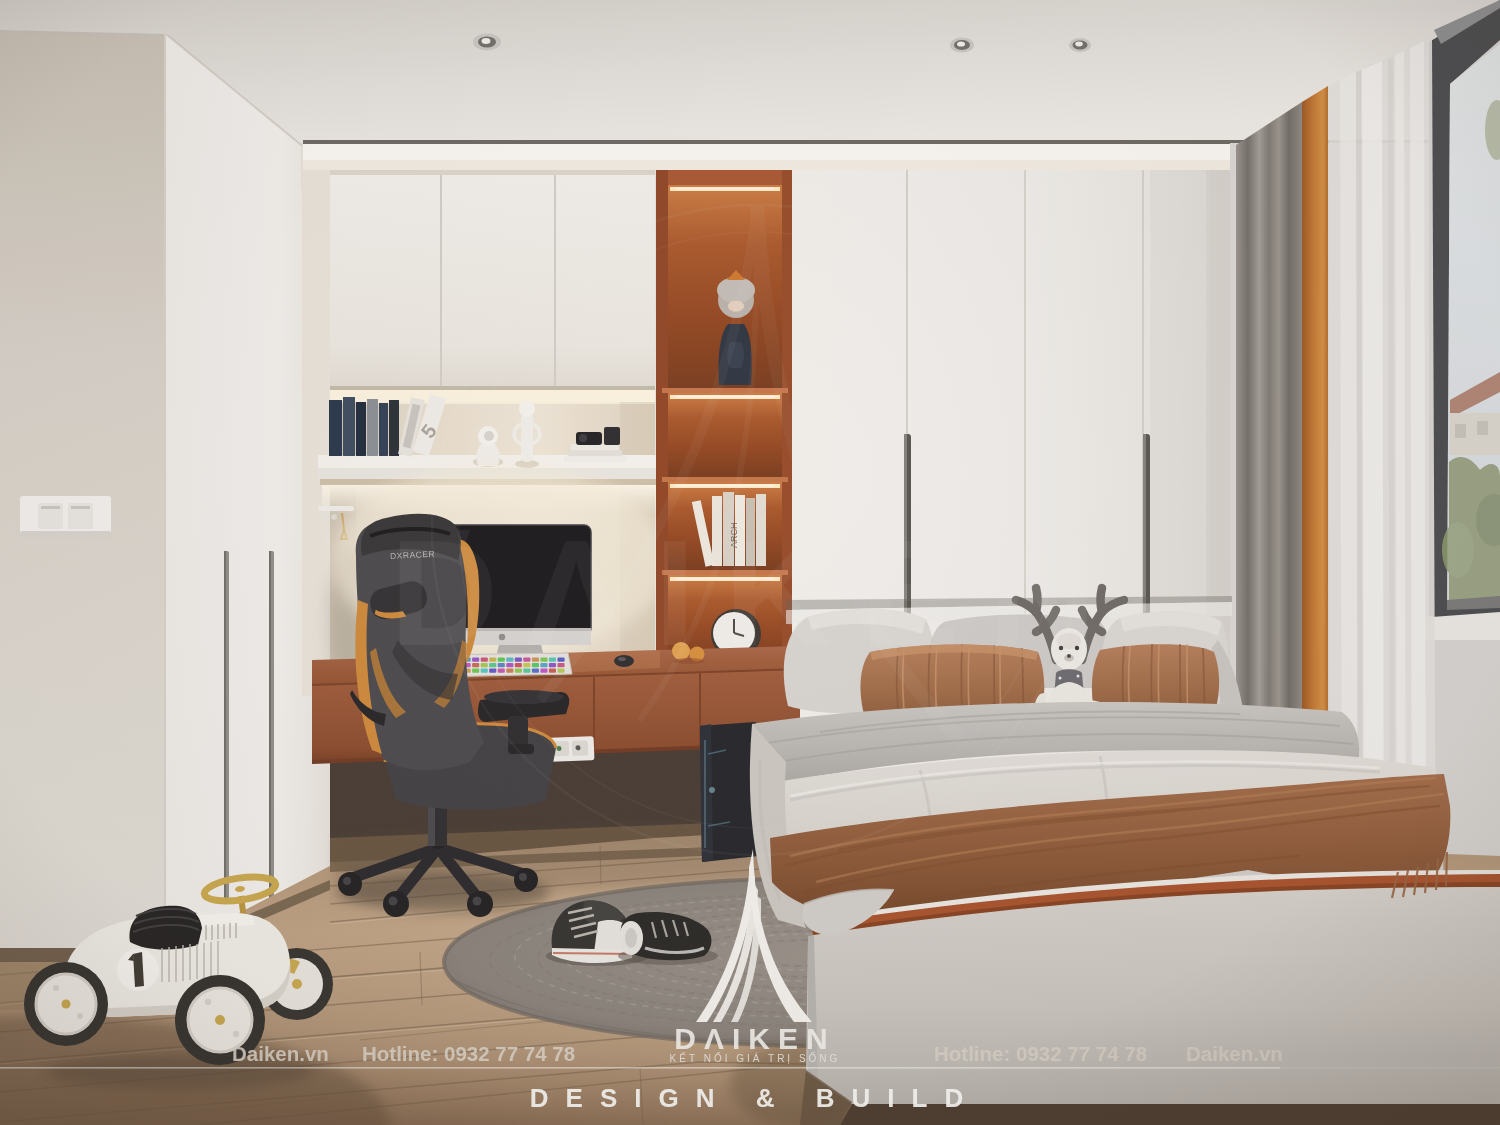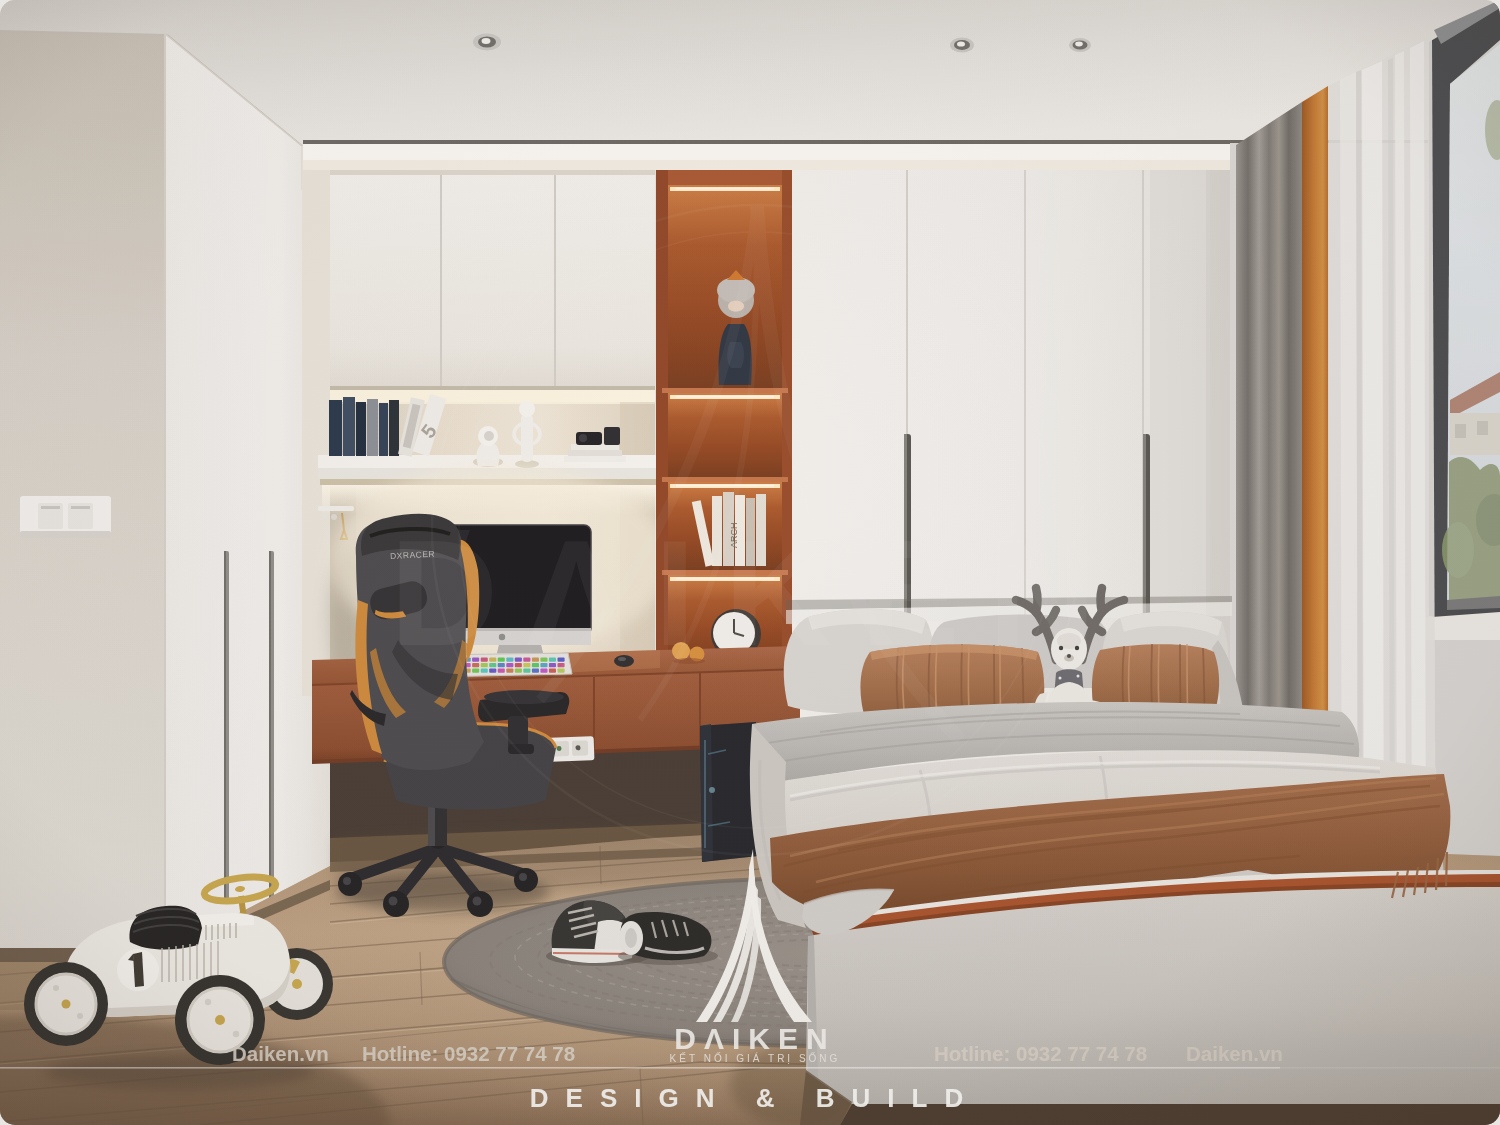--- a/index.html
+++ b/index.html
@@ -1,16 +1,16 @@
 <!DOCTYPE html>
 <html><head>
 <meta charset="utf-8">
 <style>
 html,body{margin:0;padding:0;background:#e9e7e3;}
-#scene{position:relative;width:1500px;height:1125px;overflow:hidden;font-family:"Liberation Sans",sans-serif;border-radius:15px;}
+#scene{position:relative;width:1500px;height:1125px;overflow:hidden;font-family:"Liberation Sans",sans-serif;}
 svg{position:absolute;left:0;top:0;}
 </style>
 </head>
 <body>
 <div id="scene">
 <svg width="1500" height="1125" viewBox="0 0 1500 1125">
 <defs>
 <linearGradient id="ceil" x1="0" y1="0" x2="0.55" y2="1">
 <stop offset="0" stop-color="#d2d0cb"></stop>
           <stop offset="0.55" stop-color="#e4e2de"></stop>

